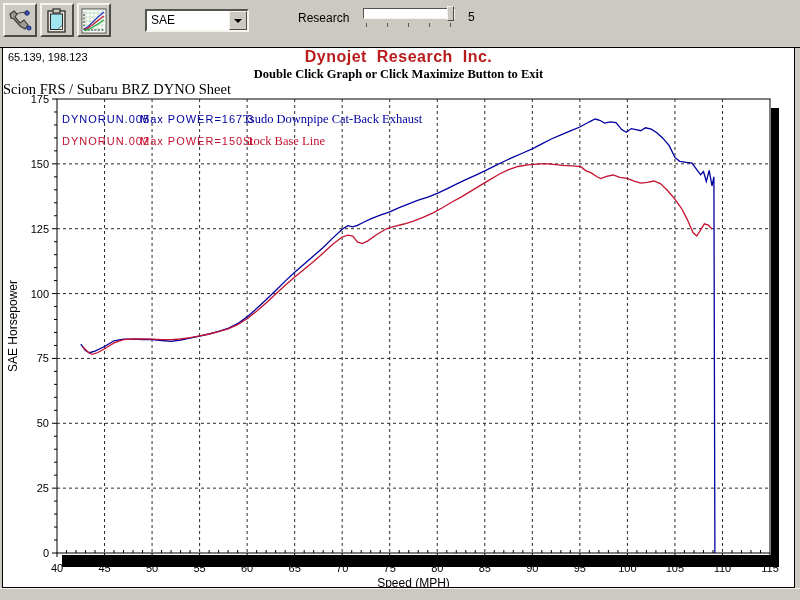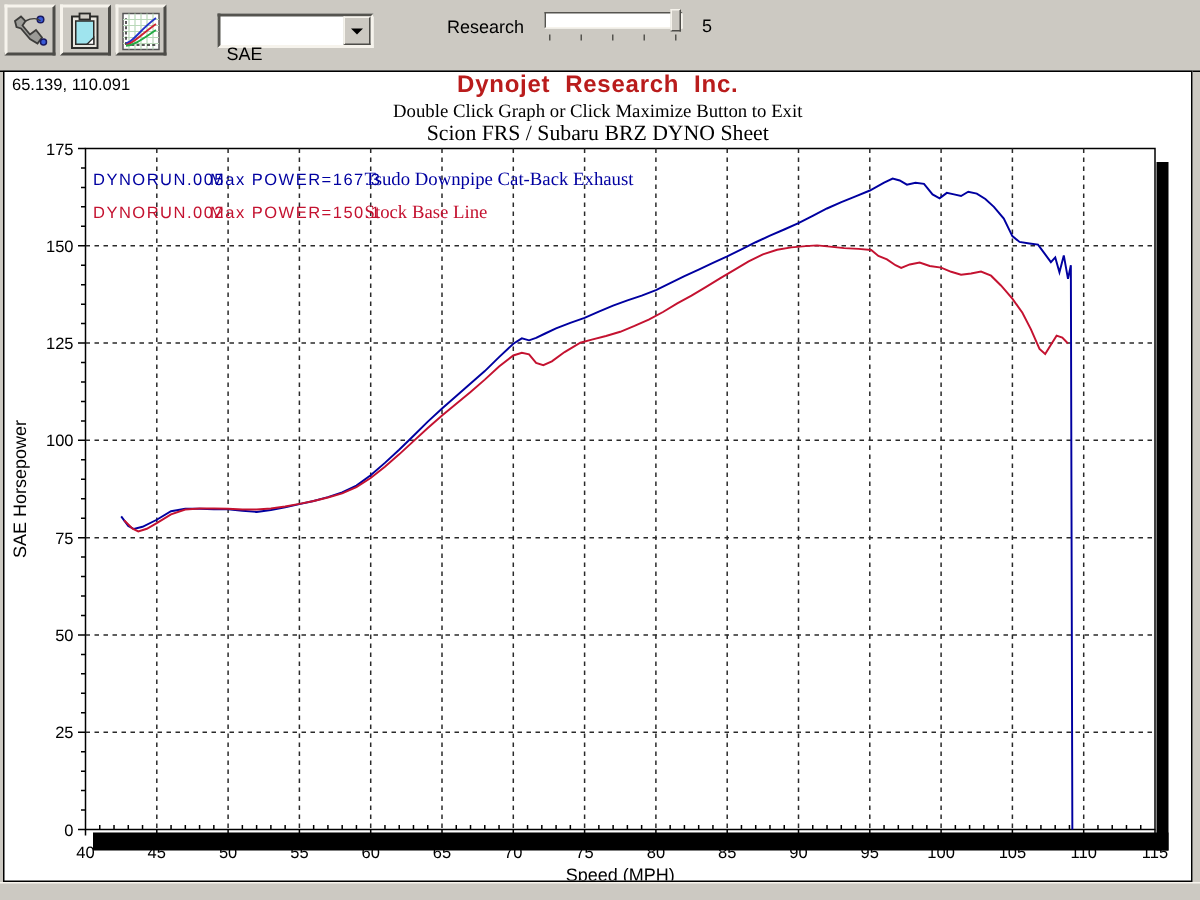--- a/index.html
+++ b/index.html
@@ -24,21 +24,21 @@
   }
   .tb-btn svg{display:block;margin:1px auto 0;}
   
   .dropdown{
     position:absolute;left:145px;top:9px;width:104px;height:23px;
     background:#fff;box-sizing:border-box;
     border-top:2px solid #55544f;border-left:2px solid #55544f;
     border-right:2px solid #f6f3ec;border-bottom:2px solid #f6f3ec;
   }
   .dropdown .val{
-    position:absolute;left:4px;top:2px;font-size:12px;color:#000;margin-top:16px;
+    position:absolute;left:4px;top:2px;font-size:12px;color:#000;
   }
   .dd-arrow{
     position:absolute;right:0;top:0;width:18px;height:19px;
     background:#ccc9c2;
     border-top:1px solid #f6f3ec;border-left:1px solid #f6f3ec;
     border-right:1px solid #4d4c48;border-bottom:1px solid #4d4c48;
     box-sizing:border-box;cursor:pointer;
   }
   .dd-arrow .tri{
     position:absolute;left:4px;top:7px;width:0;height:0;
@@ -66,24 +66,24 @@
     position:absolute;left:2px;top:47px;width:791px;height:539px;
     background:#fff;border:1px solid #000;
   }
   .readout{position:absolute;left:5px;top:3px;font-size:11px;color:#000;}
   .c-title{
     position:absolute;left:0;top:0;width:100%;text-align:center;
     font-size:16px;font-weight:bold;color:#b91c1c;letter-spacing:.5px;white-space:pre;
   }
   .c-sub{
     position:absolute;left:0;top:19px;width:100%;text-align:center;
-    font-family:"Liberation Serif", serif;font-size:12.5px;color:#000;
+    font-family:"Liberation Serif", serif;font-size:12.5px;color:#000;font-weight:bold;
   }
   .c-sheet{
-    position:absolute;left:0;top:33px;width:100%;text-align:center;
+    position:absolute;left:0;top:33px;width:100%;text-align:left;
     font-family:"Liberation Serif", serif;font-size:14.5px;color:#000;
   }
   #chart-svg{position:absolute;left:0;top:0;}
   .bottom-strip{
     position:absolute;left:0;top:588px;width:800px;height:12px;background:#ccc9c2;
     border-top:1px solid #f6f3ec;
   }
 </style>
 </head>
 <body>
@@ -141,21 +141,21 @@
     <span class="tick" style="left:24px"></span>
     <span class="tick" style="left:45px"></span>
     <span class="tick" style="left:66px"></span>
     <span class="tick" style="left:87px"></span>
   </div>
 
   <span class="smooth-value">5</span>
 </div>
 
 <div class="main">
-  <div class="readout">65.139, 110.091</div>
+  <div class="readout">65.139, 198.123</div>
   <div class="c-title">Dynojet  Research  Inc.</div>
   <div class="c-sub">Double Click Graph or Click Maximize Button to Exit</div>
   <div class="c-sheet">Scion FRS / Subaru BRZ DYNO Sheet</div>
   <svg id="chart-svg" width="791" height="539">
       <rect x="768" y="60" width="8" height="459" fill="#000"></rect>
       <rect x="59" y="507" width="717" height="12" fill="#000"></rect>
       <rect x="54" y="51" width="713" height="454" fill="#fff" stroke="#000" stroke-width="1"></rect>
       <line x1="101.53333333333333" y1="51" x2="101.53333333333333" y2="505" stroke="#2a2a2a" stroke-width="1" stroke-dasharray="3,3"></line>
       <line x1="149.06666666666666" y1="51" x2="149.06666666666666" y2="505" stroke="#2a2a2a" stroke-width="1" stroke-dasharray="3,3"></line>
       <line x1="196.6" y1="51" x2="196.6" y2="505" stroke="#2a2a2a" stroke-width="1" stroke-dasharray="3,3"></line>

